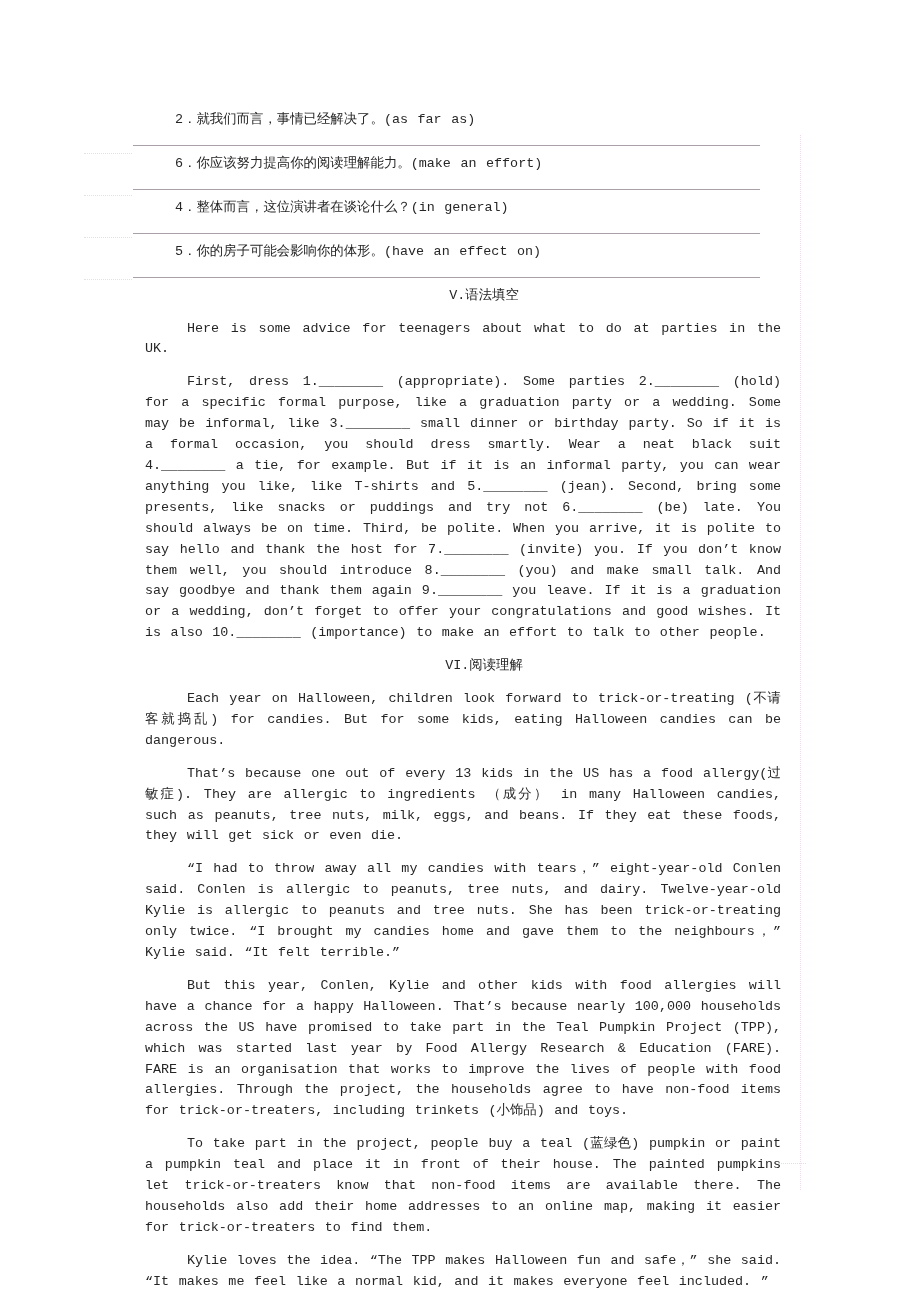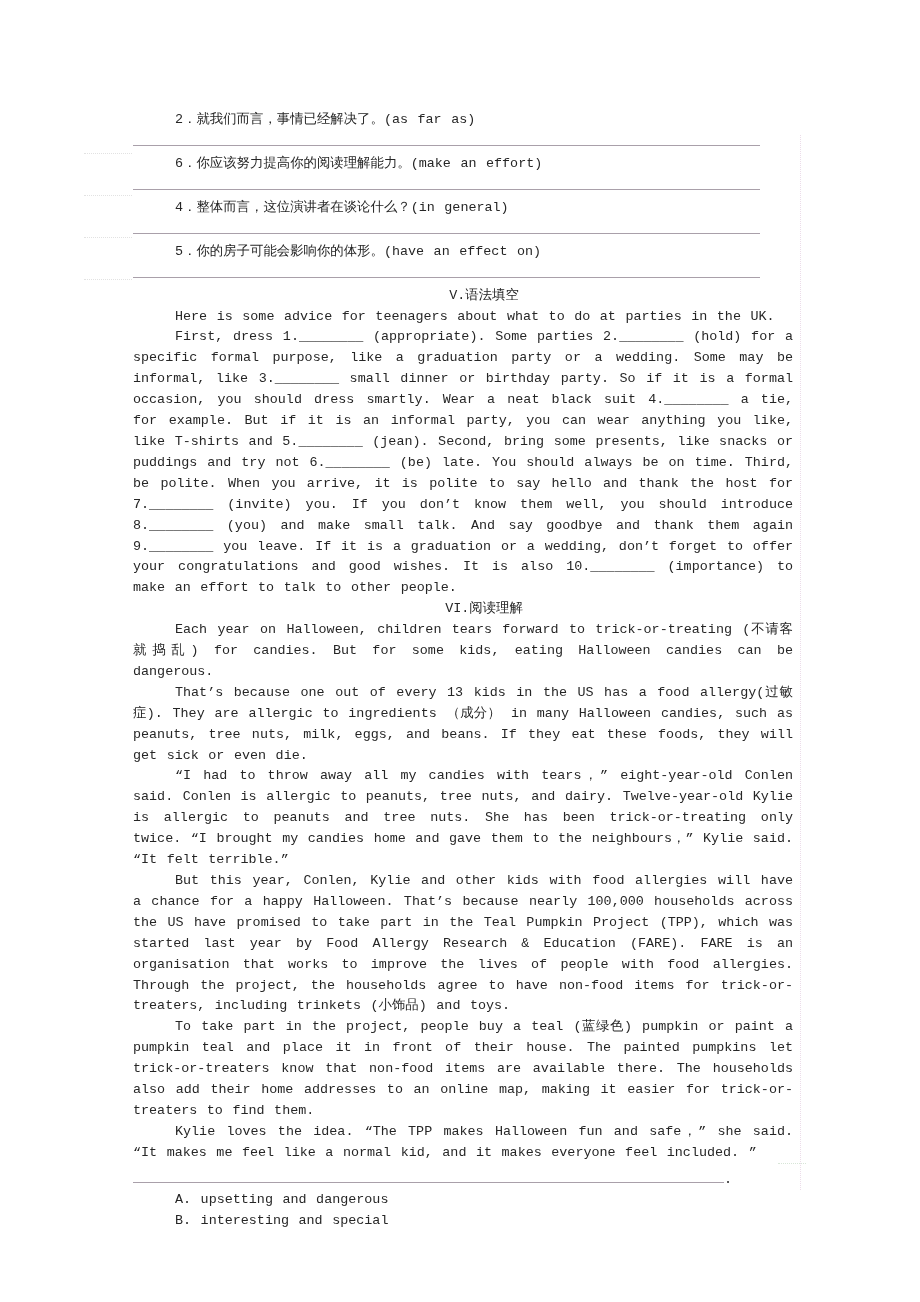--- a/index.html
+++ b/index.html
@@ -32,21 +32,21 @@
     height: 14px;
     border-bottom: 1px solid #a9a0aa;
     margin-bottom: 8px;
   }
   .heading {
     text-align: center;
     text-indent: 42px;
     white-space: nowrap;
   }
   .para {
-    margin: 0;
+    margin: 12px;
     text-indent: 42px;
   }
   .q1 {
     text-align-last: justify;
   }
   .q1-line {
     margin-top: 5px;
     height: 21px;
     text-align: left;
     white-space: nowrap;
@@ -86,21 +86,21 @@
     <div class="ansline"></div>
 
     <div class="tq">5．你的房子可能会影响你的体形。(have an effect on)</div>
     <div class="ansline"></div>
 
     <div class="heading">V.语法填空</div>
     <p class="para">Here is some advice for teenagers about what to do at parties in the UK.</p>
     <p class="para">First, dress 1.________ (appropriate). Some parties 2.________ (hold) for a specific formal purpose, like a graduation party or a wedding. Some may be informal, like 3.________ small dinner or birthday party. So if it is a formal occasion, you should dress smartly. Wear a neat black suit 4.________ a tie, for example. But if it is an informal party, you can wear anything you like, like T-shirts and 5.________ (jean). Second, bring some presents, like snacks or puddings and try not 6.________ (be) late. You should always be on time. Third, be polite. When you arrive, it is polite to say hello and thank the host for 7.________ (invite) you. If you don’t know them well, you should introduce 8.________ (you) and make small talk. And say goodbye and thank them again 9.________ you leave. If it is a graduation or a wedding, don’t forget to offer your congratulations and good wishes. It is also 10.________ (importance) to make an effort to talk to other people.</p>
 
     <div class="heading">VI.阅读理解</div>
-    <p class="para">Each year on Halloween, children tears forward to trick-or-treating (不请客就捣乱) for candies. But for some kids, eating Halloween candies can be dangerous.</p>
+    <p class="para">Each year on Halloween, children look forward to trick-or-treating (不请客就捣乱) for candies. But for some kids, eating Halloween candies can be dangerous.</p>
     <p class="para">That’s because one out of every 13 kids in the US has a food allergy(过敏症). They are allergic to ingredients （成分） in many Halloween candies, such as peanuts, tree nuts, milk, eggs, and beans. If they eat these foods, they will get sick or even die.</p>
     <p class="para">“I had to throw away all my candies with tears，” eight-year-old Conlen said. Conlen is allergic to peanuts, tree nuts, and dairy. Twelve-year-old Kylie is allergic to peanuts and tree nuts. She has been trick-or-treating only twice. “I brought my candies home and gave them to the neighbours，” Kylie said. “It felt terrible.”</p>
     <p class="para">But this year, Conlen, Kylie and other kids with food allergies will have a chance for a happy Halloween. That’s because nearly 100,000 households across the US have promised to take part in the Teal Pumpkin Project (TPP), which was started last year by Food Allergy Research &amp; Education (FARE). FARE is an organisation that works to improve the lives of people with food allergies. Through the project, the households agree to have non-food items for trick-or-treaters, including trinkets (小饰品) and toys.</p>
     <p class="para">To take part in the project, people buy a teal (蓝绿色) pumpkin or paint a pumpkin teal and place it in front of their house. The painted pumpkins let trick-or-treaters know that non-food items are available there. The households also add their home addresses to an online map, making it easier for trick-or-treaters to find them.</p>
     <p class="para">Kylie loves the idea. “The TPP makes Halloween fun and safe，” she said. “It makes me feel like a normal kid, and it makes everyone feel included. ”</p>
 
     <div class="q1-line"><span class="q1-underline"></span><span class="q1-dot">.</span></div>
 
     <p class="option">A. upsetting and dangerous</p>
     <p class="option">B. interesting and special</p>

